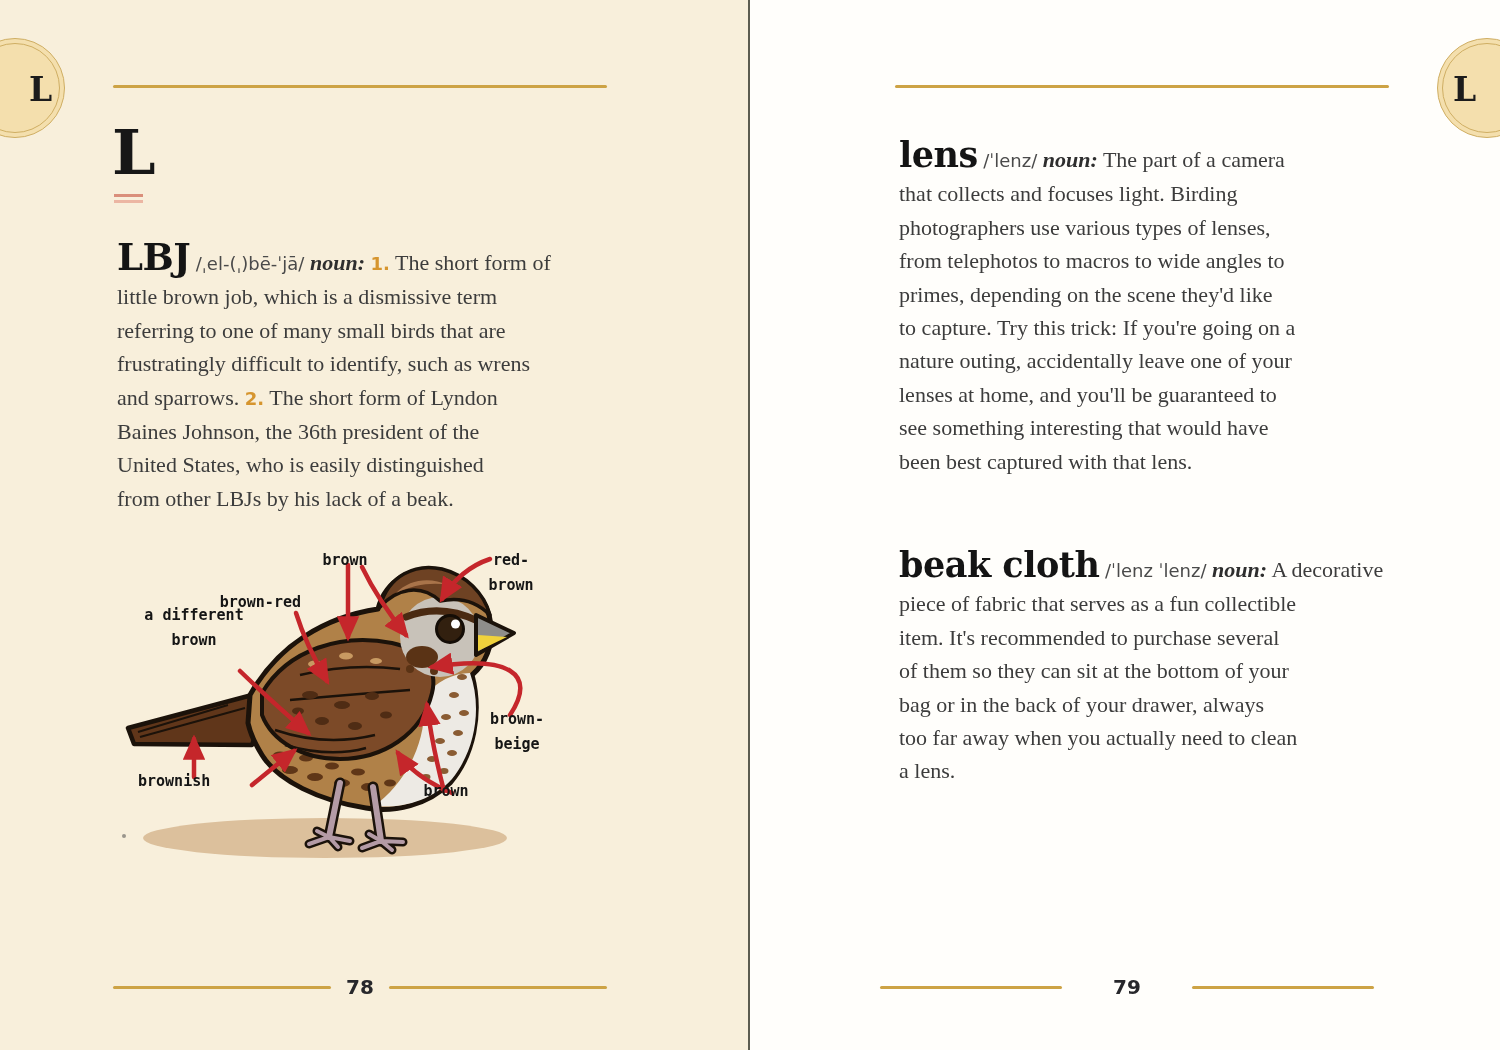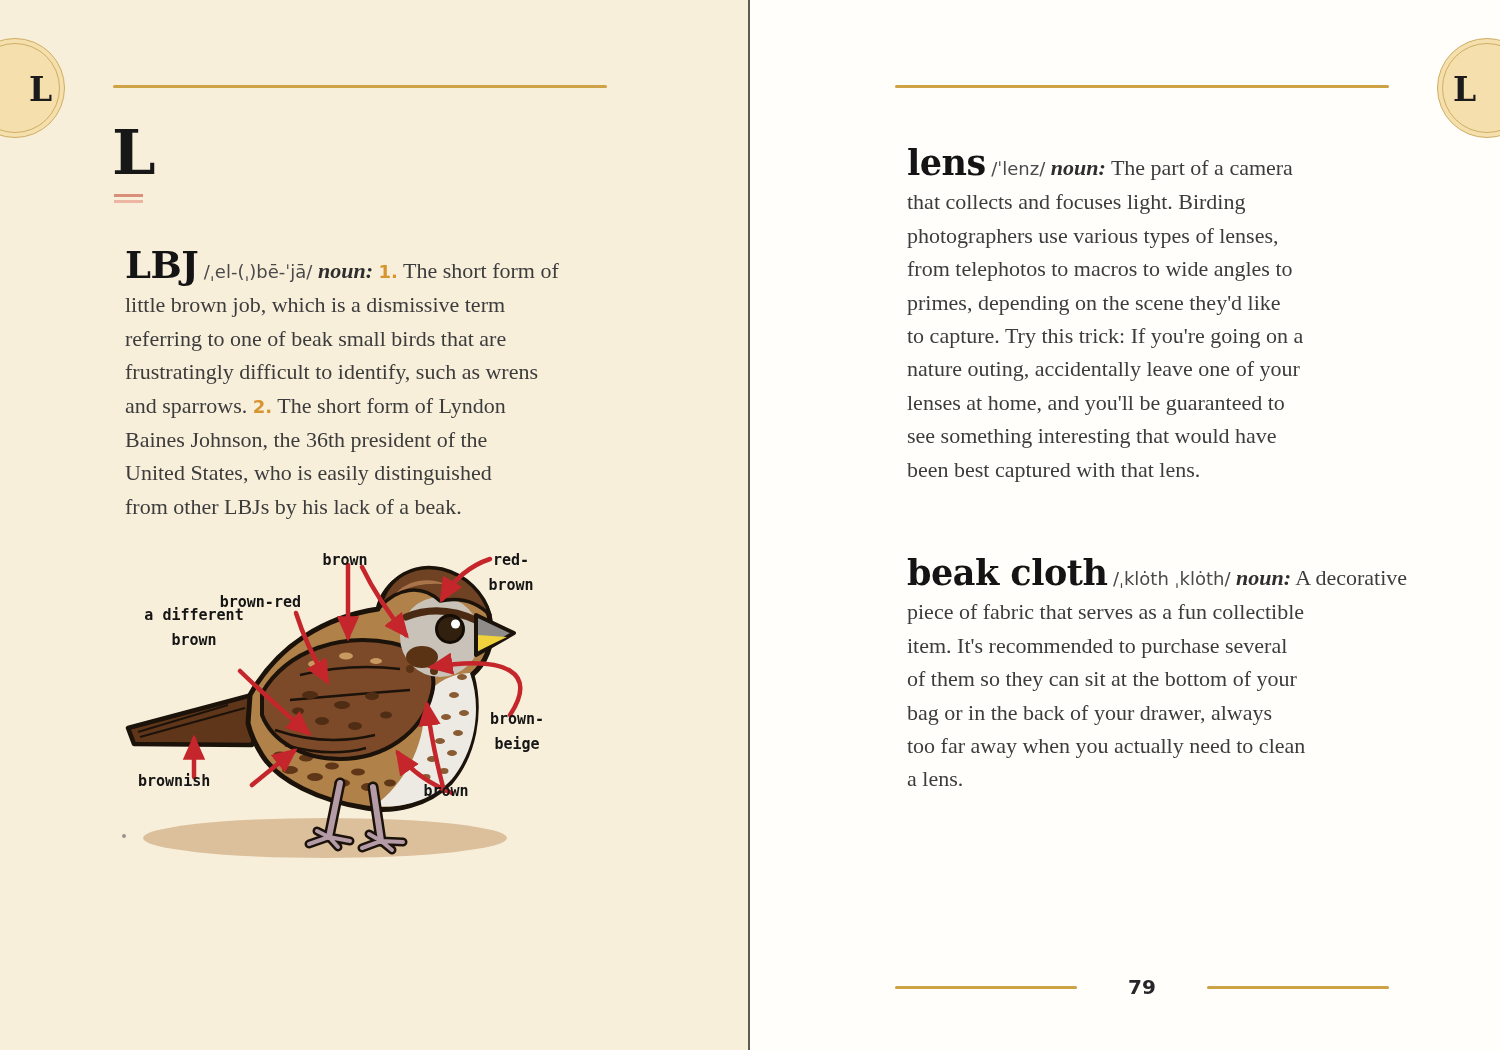--- a/index.html
+++ b/index.html
@@ -28,21 +28,21 @@
   
   #section-letter{position:absolute;left:112px;top:122px;
                   font-family:"DejaVu Serif",serif;font-weight:bold;font-size:62px;
                   line-height:1;color:#171717;}
   .head-underline{position:absolute;height:3px;width:29px;left:114px;}
   #head-underline-1{top:194px;background:#da8f7b;}
   #head-underline-2{top:200px;background:#ecb6a3;}
 
   
   .entry{position:absolute;width:560px;font-size:22px;line-height:33.4px;
-         color:#3c3c3c;margin:12px;}
+         color:#3c3c3c;margin:4px;}
   .headword{font-family:"DejaVu Serif",serif;font-weight:bold;font-size:35px;
             color:#141414;line-height:0.8;letter-spacing:-0.5px;}
   .pron{font-family:"DejaVu Sans",sans-serif;font-size:18px;color:#4a4a4a;}
   .pos{font-weight:bold;font-style:italic;color:#2e2e2e;}
   .sense-num{font-family:"DejaVu Sans",sans-serif;font-weight:bold;font-size:18px;
              color:#d6952e;}
   .def{white-space:pre-line;}
   #entry-lbj{left:113px;top:239px;}
   #entry-lbj .headword{font-size:37px;}
   #entry-lens{left:145px;top:137px;}
@@ -81,21 +81,21 @@
     </div>
 
     <div class="rule" id="rule-left"></div>
 
     <div id="section-letter">L</div>
     <div class="head-underline" id="head-underline-1"></div>
     <div class="head-underline" id="head-underline-2"></div>
 
     <p class="entry" id="entry-lbj"><span class="headword">LBJ</span> <span class="pron">/ˌel-(ˌ)bē-ˈjā/</span> <span class="pos">noun:</span> <span class="sense-num">1.</span> <span class="def">The short form of
 little brown job, which is a dismissive term
-referring to one of beak small birds that are
+referring to one of many small birds that are
 frustratingly difficult to identify, such as wrens
 and sparrows.</span> <span class="sense-num">2.</span> <span class="def">The short form of Lyndon
 Baines Johnson, the 36th president of the
 United States, who is easily distinguished
 from other LBJs by his lack of a beak.</span></p>
 
     <svg id="bird-illustration" viewBox="0 0 480 330" xmlns="http://www.w3.org/2000/svg">
       <defs>
         <marker id="ah" markerWidth="5.6" markerHeight="5" refX="4.6" refY="2.5" orient="auto">
           <path d="M0,0 L5.6,2.5 L0,5 Z" fill="#c5262b"></path>
@@ -209,20 +209,25 @@
     <div class="bird-label" id="bird-label-2">red-
 brown</div>
     <div class="bird-label" id="bird-label-3">brown-red</div>
     <div class="bird-label" id="bird-label-4">a different
 brown</div>
     <div class="bird-label" id="bird-label-5">brown-
 beige</div>
     <div class="bird-label" id="bird-label-6">brownish</div>
     <div class="bird-label" id="bird-label-7">brown</div>
 
+    <div class="footer" id="footer-left">
+      <div class="fline"></div>
+      <div class="page-number">78</div>
+      <div class="fline"></div>
+    </div>
   </div>
 
   <div class="page" id="page-right">
 
     <div class="badge" id="badge-right">
       <span class="badge-letter">L</span>
     </div>
 
     <div class="rule" id="rule-right"></div>
 
@@ -230,28 +235,28 @@
 that collects and focuses light. Birding
 photographers use various types of lenses,
 from telephotos to macros to wide angles to
 primes, depending on the scene they'd like
 to capture. Try this trick: If you're going on a
 nature outing, accidentally leave one of your
 lenses at home, and you'll be guaranteed to
 see something interesting that would have
 been best captured with that lens.</span></p>
 
-    <p class="entry" id="entry-lens-cloth"><span class="headword">beak cloth</span> <span class="pron">/ˌklȯth ˌklȯth/</span> <span class="pos">noun:</span> <span class="def">A decorative
+    <p class="entry" id="entry-lens-cloth"><span class="headword">beak cloth</span> <span class="pron">/ˈlenz ˈlenz/</span> <span class="pos">noun:</span> <span class="def">A decorative
 piece of fabric that serves as a fun collectible
 item. It's recommended to purchase several
 of them so they can sit at the bottom of your
 bag or in the back of your drawer, always
 too far away when you actually need to clean
 a lens.</span></p>
 
-    <div class="footer" id="footer-right" style="left:145px;gap:36px;">
+    <div class="footer" id="footer-right" style="left:130px;gap:36px;">
       <div class="fline"></div>
       <div class="page-number">79</div>
       <div class="fline"></div>
     </div>
   </div>
 
 </div>
 
 </body></html>

